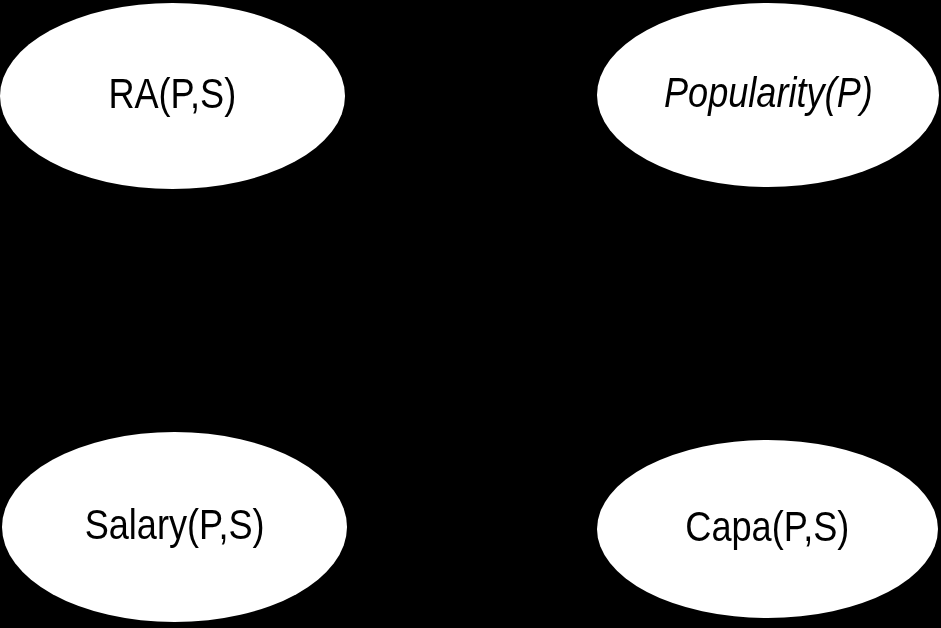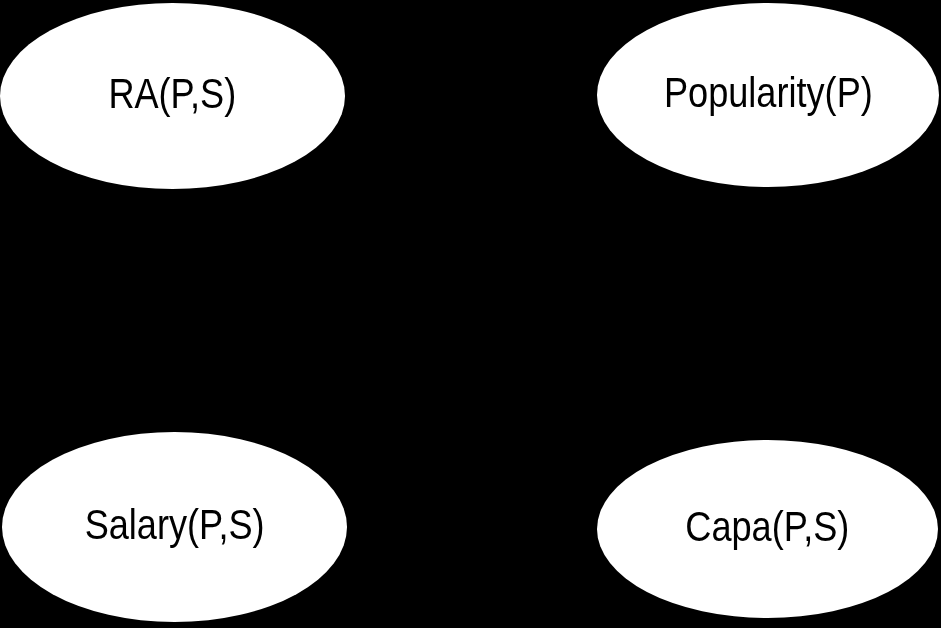--- a/index.html
+++ b/index.html
@@ -36,21 +36,21 @@
 </style>
 </head>
 <body>
 
 <div class="canvas">
 
   <div class="node" style="left: 0px; top: 3px; width: 345px; height: 186px;">
     <span class="node-label">RA(P,S)</span>
   </div>
 
-  <div class="node" style="left: 597px; top: 3px; width: 342px; height: 184px;">
+  <div class="node" style="left: 597px; top: 3px; width: 342px; height: 184px; font-style: italic;">
     <span class="node-label">Popularity(P)</span>
   </div>
 
   <div class="node" style="left: 597px; top: 440px; width: 341px; height: 178px;">
     <span class="node-label">Capa(P,S)</span>
   </div>
 
   <div class="node" style="left: 2px; top: 432px; width: 345px; height: 190px;">
     <span class="node-label">Salary(P,S)</span>
   </div>

